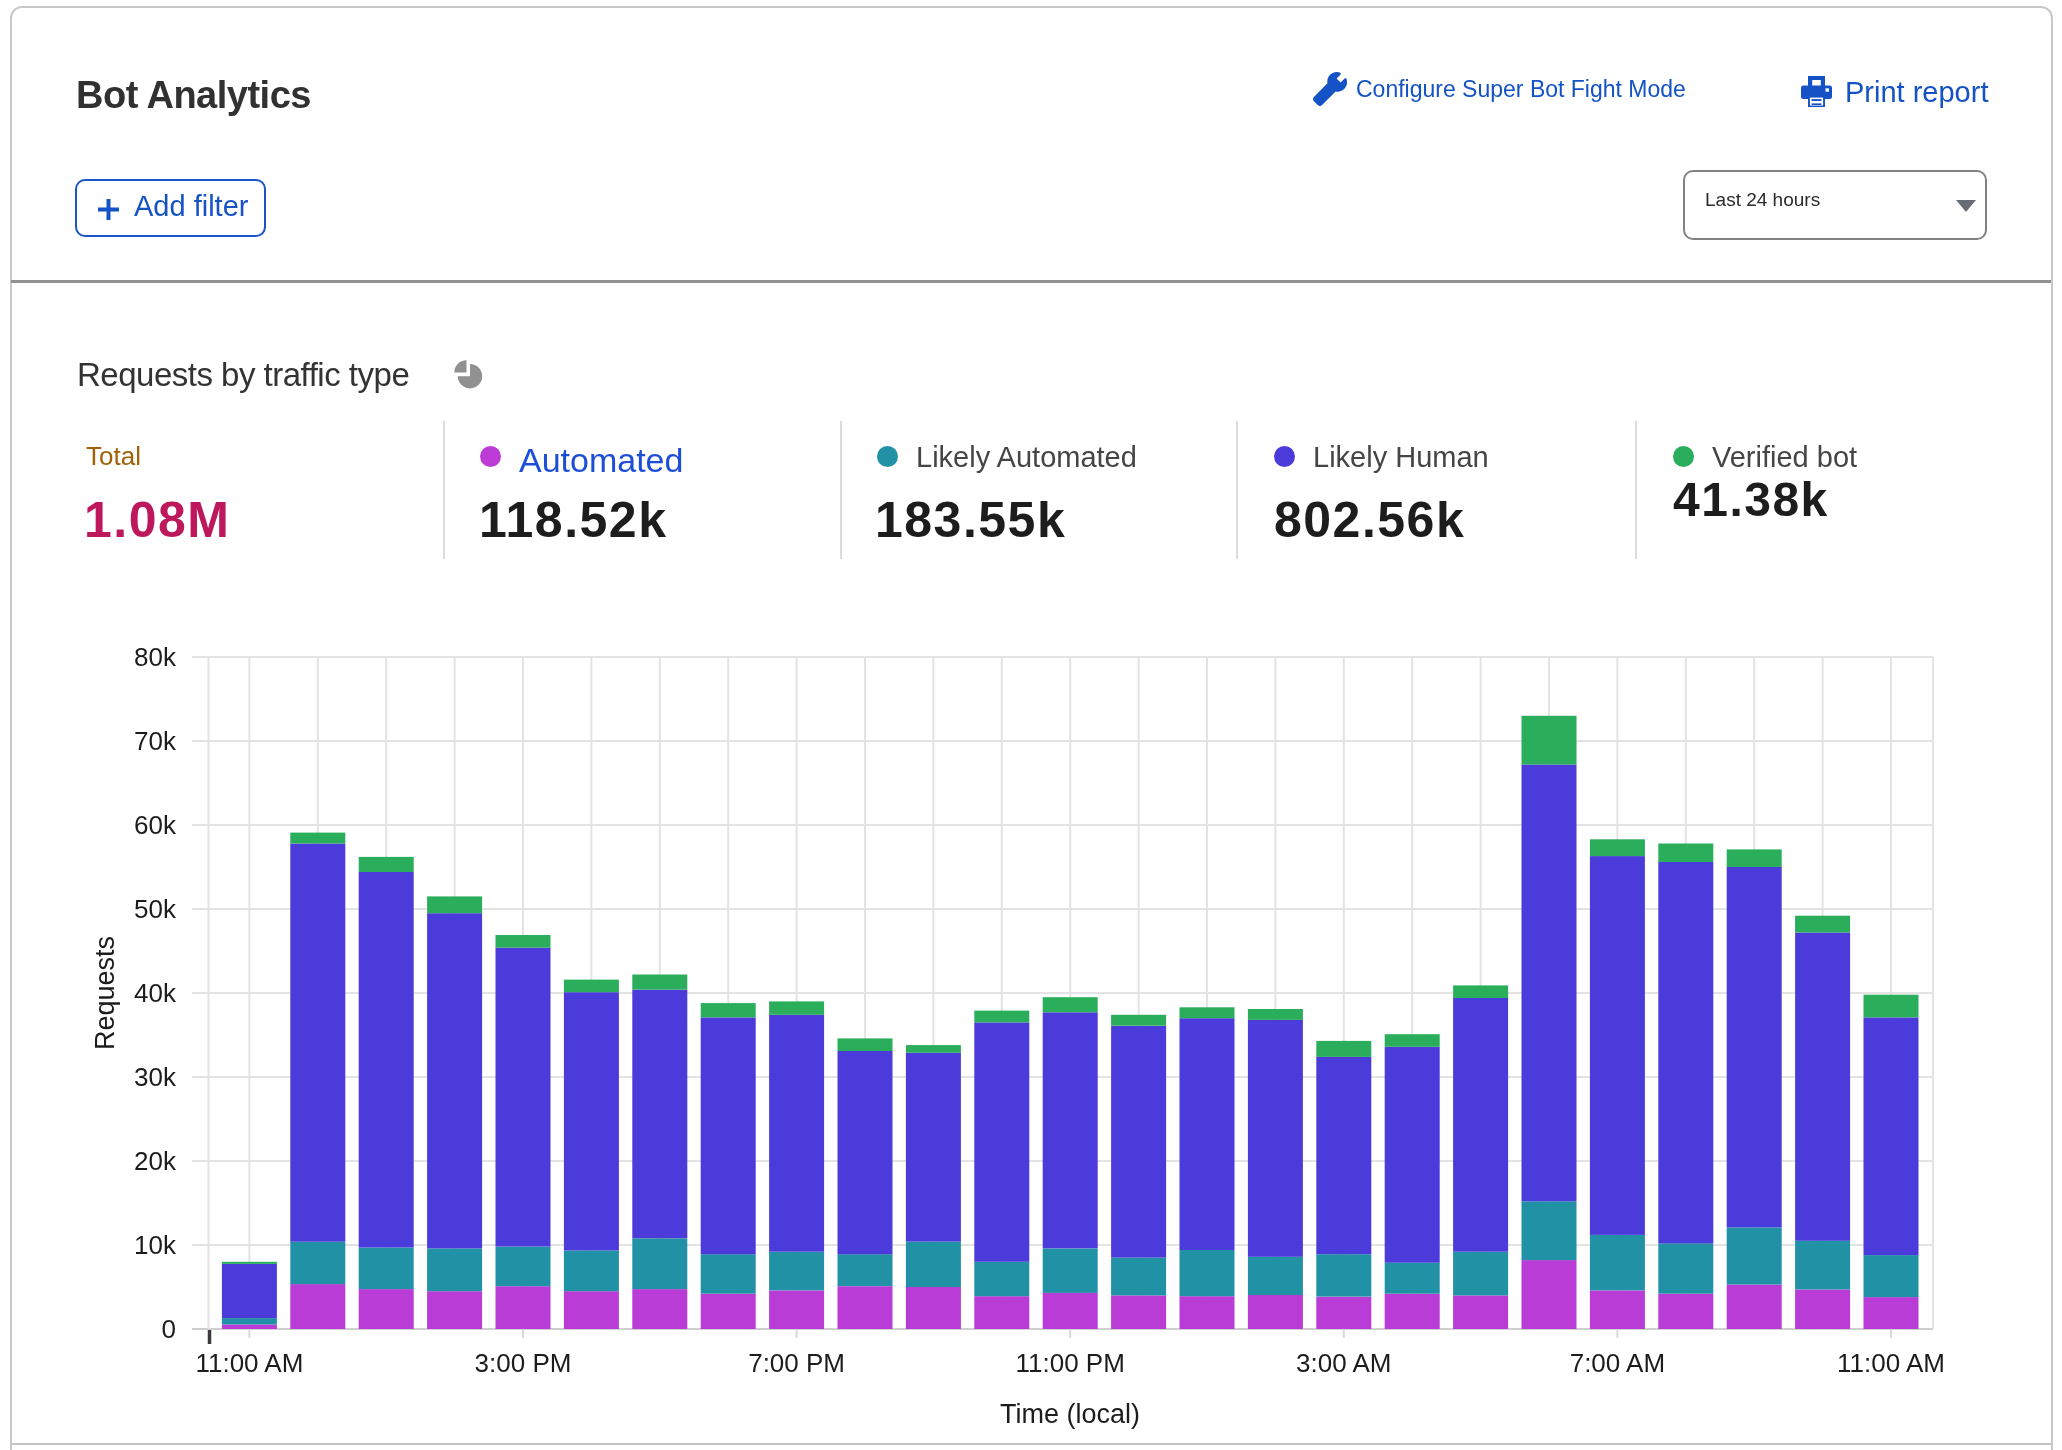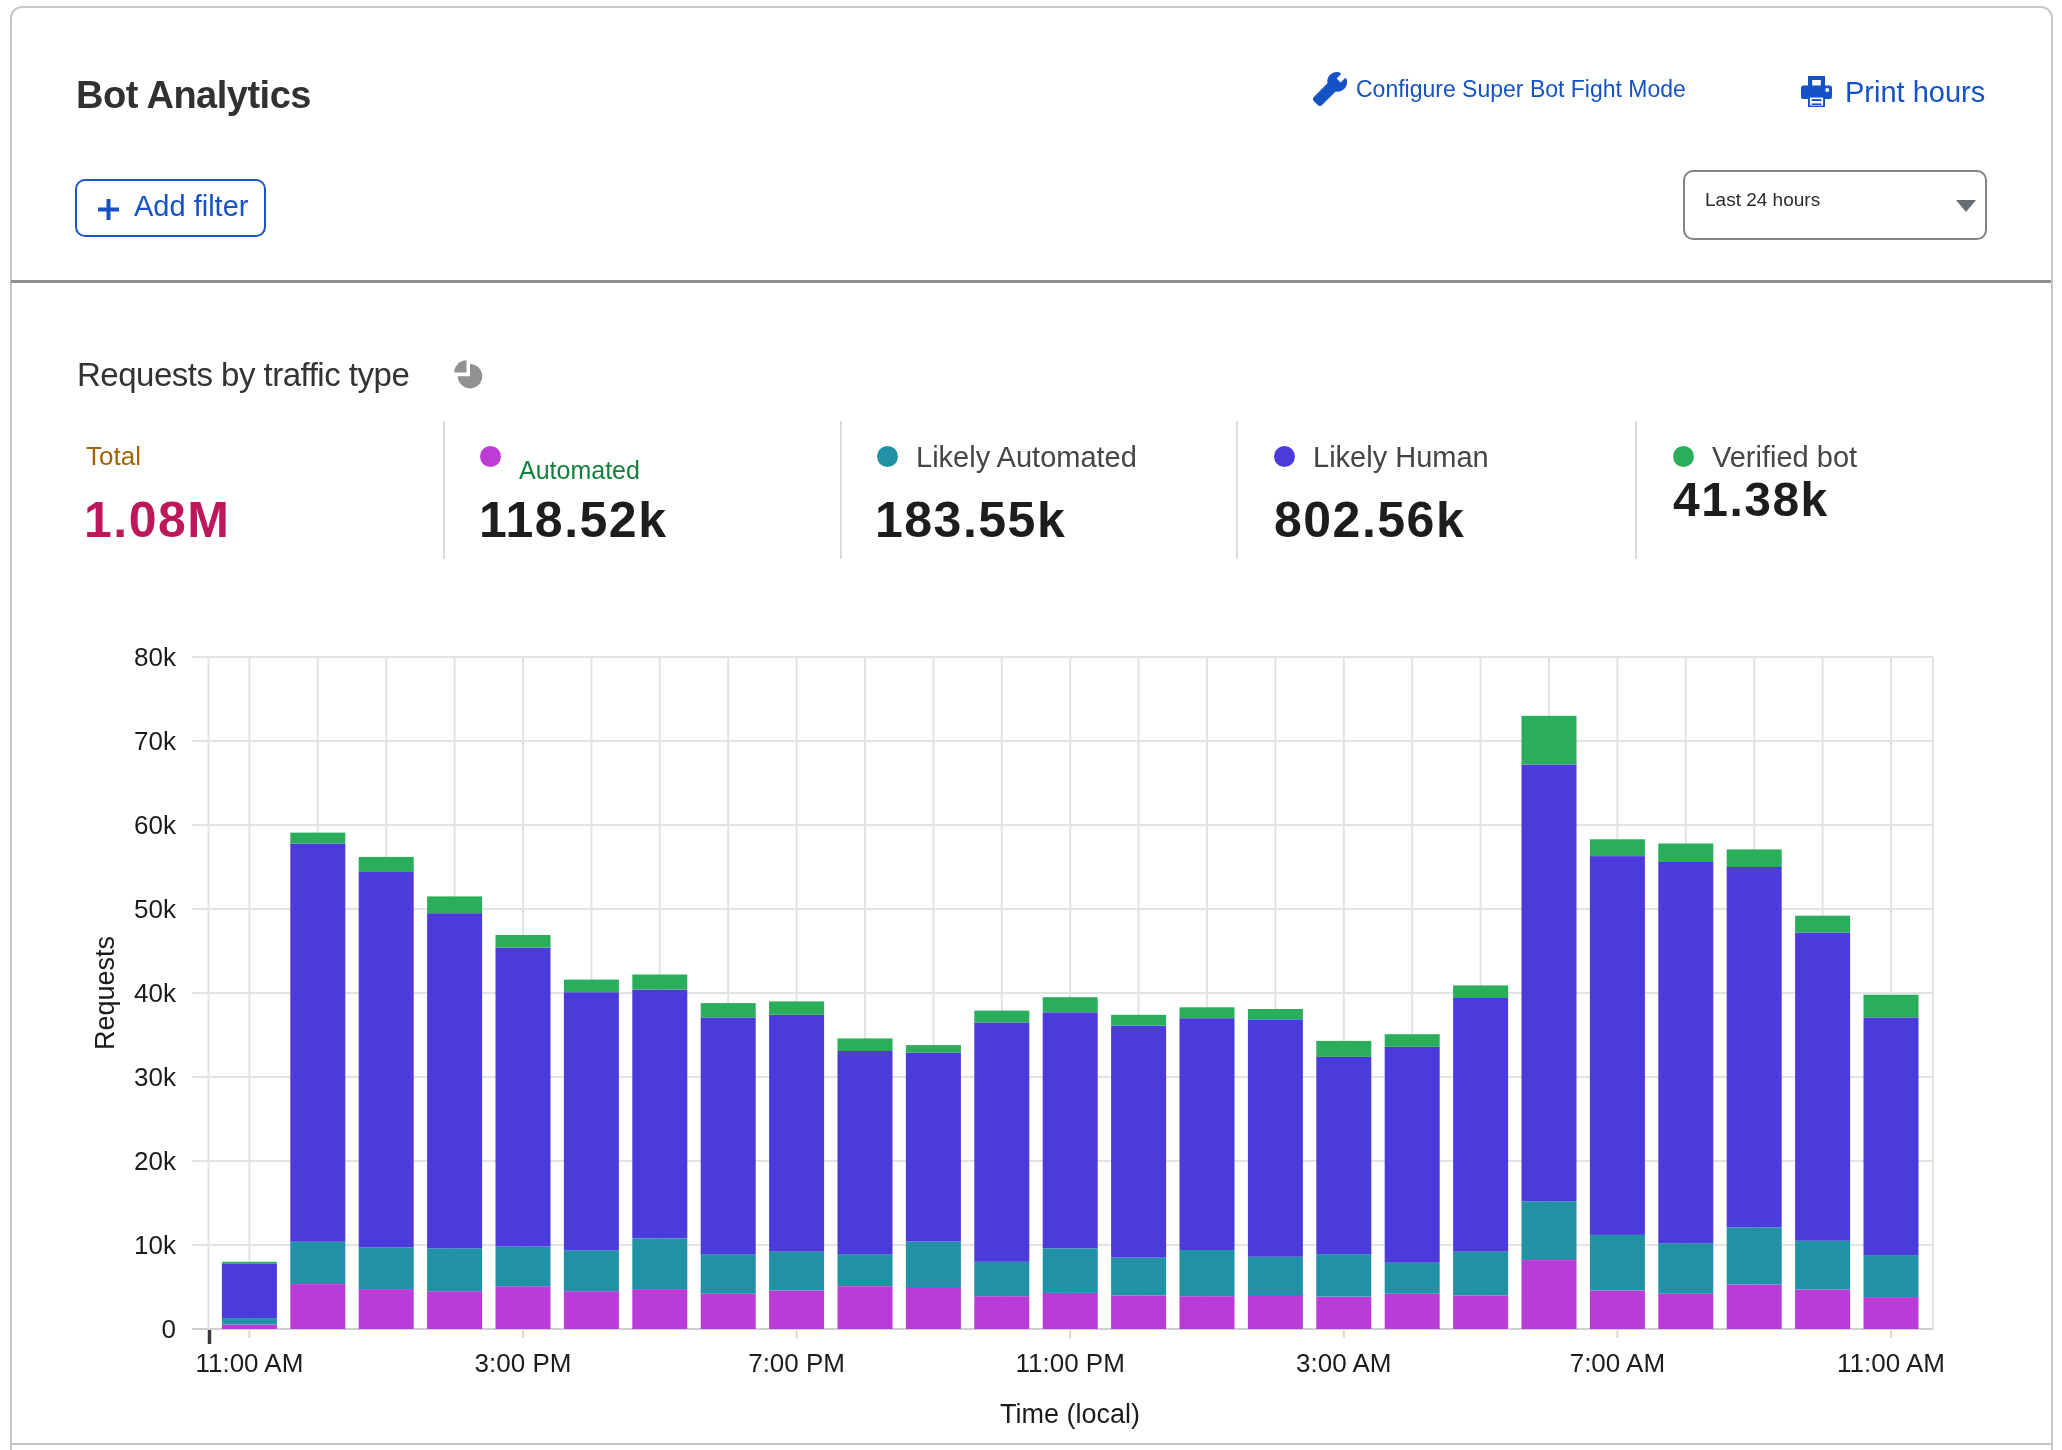--- a/index.html
+++ b/index.html
@@ -24,21 +24,21 @@
   <g fill="#1552c5">
     <path d="M8 1 h17 v12 h-4.2 v-8 h-8.6 v8 H8 Z"></path>
     <rect x="1" y="10.5" width="31" height="13.5" rx="2.2"></rect>
     <path d="M8 20 h17 v12 h-17 Z M11.6 23.2 v3 h9.8 v-3 Z M11.6 28.2 v2.6 h9.8 v-2.6 Z" fill-rule="evenodd"></path>
   </g>
   <rect x="25.5" y="13.3" width="3.4" height="3.4" fill="#fff"></rect>
   <rect x="9.9" y="22.6" width="13.2" height="7.9" fill="#fff"></rect>
   <rect x="11.6" y="24.1" width="9.8" height="1.9" fill="#1552c5"></rect>
   <rect x="11.6" y="28.4" width="9.8" height="1.9" fill="#1552c5"></rect>
 </svg>
-<div class="abs" style="left:1845px;top:76px;font-size:29px;color:#1552c5">Print hours</div>
+<div class="abs" style="left:1845px;top:76px;font-size:29px;color:#1552c5">Print report</div>
 
 <div class="abs" style="left:75px;top:179px;width:187px;height:54px;border:2.5px solid #1a54c6;border-radius:10px"></div>
 <svg class="abs" style="left:95px;top:196px" width="27" height="27" viewBox="0 0 27 27">
   <path d="M13.5 3 v21 M3 13.5 h21" stroke="#1552c5" stroke-width="4" fill="none"></path>
 </svg>
 <div class="abs" style="left:134px;top:190px;font-size:29px;color:#1552c5">Add filter</div>
 
 <div class="abs" style="left:1683px;top:170px;width:300px;height:66px;border:2.5px solid #828282;border-radius:10px"></div>
 <div class="abs" style="left:1705px;top:189px;font-size:19px;color:#2b2b2b">Last 24 hours</div>
 <div class="abs" style="left:1956px;top:200px;width:0;height:0;border-left:10px solid transparent;border-right:10px solid transparent;border-top:12px solid #666d74"></div>
@@ -46,21 +46,21 @@
 <div class="abs" style="left:77px;top:356px;font-size:33px;font-weight:normal;color:#333;letter-spacing:-0.5px">Requests by traffic type</div>
 <svg class="abs" style="left:452px;top:358px" width="32" height="32" viewBox="0 0 32 32">
   <path fill="#919191" d="M18 6 A 12.2 12.2 0 1 1 5.8 18.2 L 18 18.2 Z"></path>
   <path fill="#919191" d="M14.5 14.5 L 14.5 2.3 A 12.2 12.2 0 0 0 2.3 14.5 Z"></path>
 </svg>
 
 <div style="position:absolute;left:86px;top:441px;font-size:26px;color:#a16207">Total</div>
 <div style="position:absolute;left:84px;top:491px;font-size:50px;font-weight:bold;color:#be185d;letter-spacing:1.5px">1.08M</div>
 <div style="position:absolute;left:443px;top:421px;width:2px;height:138px;background:#dcdcdc"></div>
 <div style="position:absolute;left:479.5px;top:445.5px;width:21px;height:21px;border-radius:50%;background:#BE3CD6"></div>
-<div style="position:absolute;left:519px;top:456px;font-size:25px;color:#15803d">Automated</div>
+<div style="position:absolute;left:519px;top:441px;font-size:34px;color:#1d4ed8">Automated</div>
 <div style="position:absolute;left:479px;top:491px;font-size:50px;font-weight:bold;color:#1d1d1d;letter-spacing:1.5px">118.52k</div>
 <div style="position:absolute;left:840px;top:421px;width:2px;height:138px;background:#dcdcdc"></div>
 <div style="position:absolute;left:877px;top:445.5px;width:21px;height:21px;border-radius:50%;background:#2191A5"></div>
 <div style="position:absolute;left:916px;top:441px;font-size:29px;color:#454545">Likely Automated</div>
 <div style="position:absolute;left:875px;top:491px;font-size:50px;font-weight:bold;color:#1d1d1d;letter-spacing:1.5px">183.55k</div>
 <div style="position:absolute;left:1236px;top:421px;width:2px;height:138px;background:#dcdcdc"></div>
 <div style="position:absolute;left:1274px;top:445.5px;width:21px;height:21px;border-radius:50%;background:#4C3BDB"></div>
 <div style="position:absolute;left:1313px;top:441px;font-size:29px;color:#454545">Likely Human</div>
 <div style="position:absolute;left:1274px;top:491px;font-size:50px;font-weight:bold;color:#1d1d1d;letter-spacing:1.5px">802.56k</div>
 <div style="position:absolute;left:1635px;top:421px;width:2px;height:138px;background:#dcdcdc"></div>

